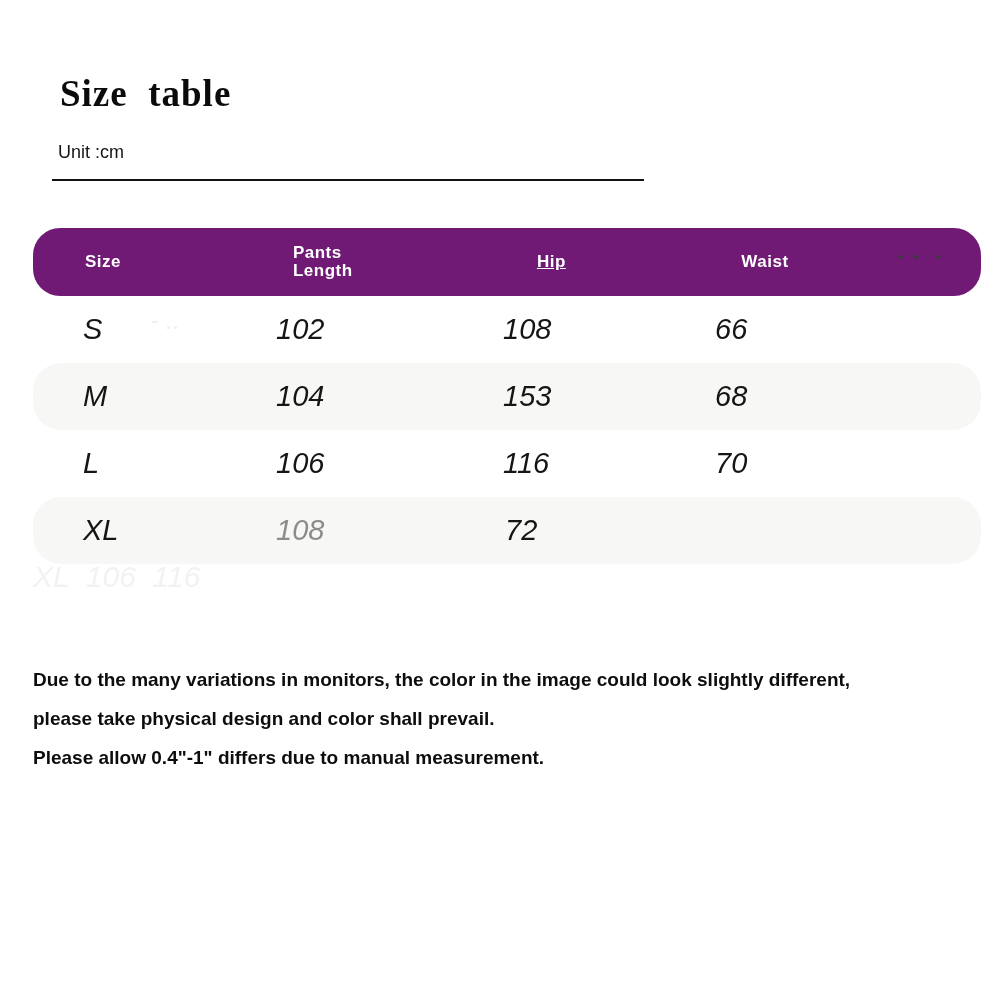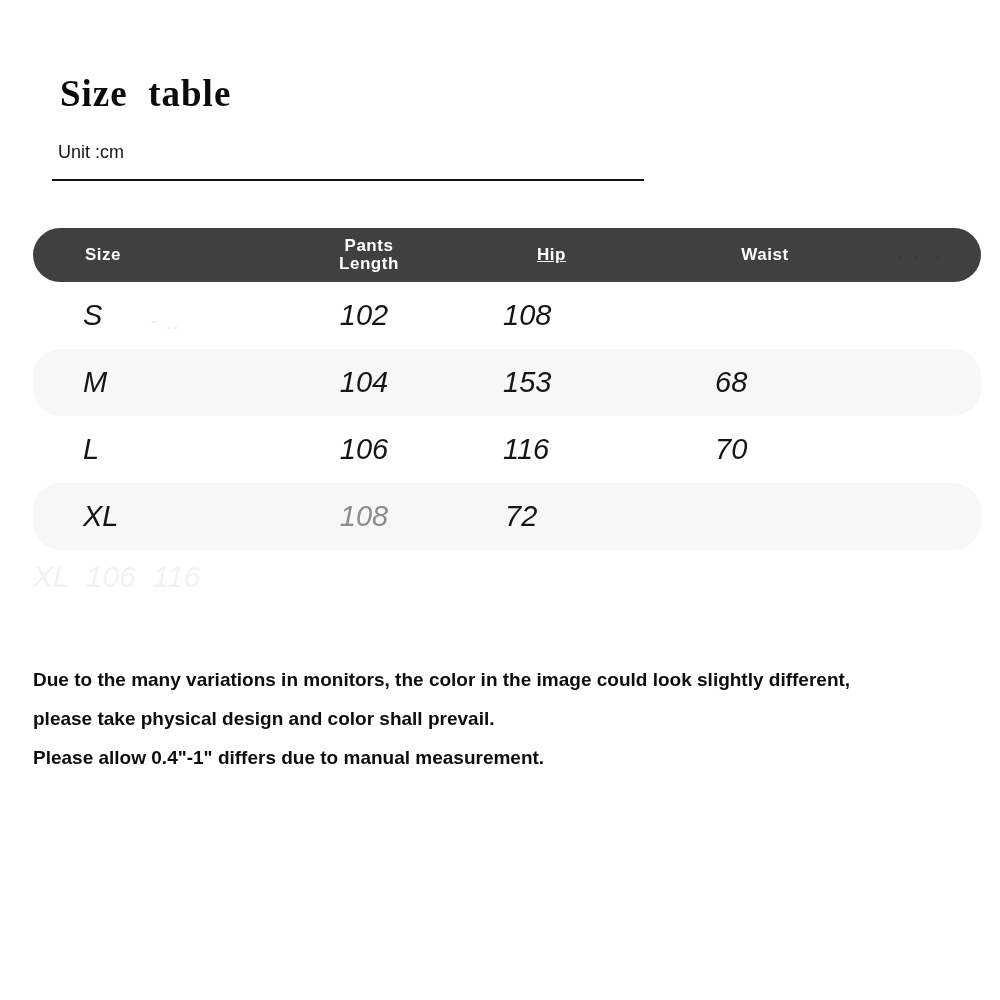--- a/index.html
+++ b/index.html
@@ -59,22 +59,22 @@
     width: 948px;
   }
   .row {
     display: flex;
     align-items: center;
     height: 55px;
     border-radius: 28px;
     box-sizing: border-box;
   }
   .row.header {
-    background: #404040;
-    height: 54px;
+    background: #701a75;
+    height: 68px;
     border-radius: 27px;
     gap: 20px;
   }
   .row.zebra {
     background: #f7f7f5;
   }
   .row.spaced {
     height: 67px;
   }
   .cell {
@@ -88,21 +88,21 @@
   }
   .row.header .cell {
     color: #ffffff;
     font-style: normal;
     font-weight: bold;
     font-size: 17px;
     letter-spacing: 0.5px;
     line-height: 1.05;
   }
   .c0 { width: 215px; padding-left: 50px; }
-  .c1 { width: 212px; padding-left: 28px; text-align: center; }
+  .c1 { width: 212px; padding-left: 28px; }
   .c2 { width: 210px; padding-left: 43px; }
   .c3 { width: 311px; padding-left: 45px; }
 
   .row.header .c0 { padding-left: 52px; }
   .row.header .c1 { padding-left: 38px; }
   .row.header .c2 { padding-left: 64px; text-decoration: underline; }
   .row.header .c3 { padding-left: 50px; }
 
   .faded { color: #8c8c8c; }
 
@@ -166,20 +166,21 @@
       <div class="cell c1">Pants
 Length</div>
       <div class="cell c2">Hip</div>
       <div class="cell c3">Waist</div>
     </div>
 
     <div class="row spaced">
       <div class="cell c0">S</div>
       <div class="cell c1">102</div>
       <div class="cell c2">108</div>
+      <div class="cell c3">66</div>
     </div>
 
     <div class="row zebra spaced">
       <div class="cell c0">M</div>
       <div class="cell c1">104</div>
       <div class="cell c2">153</div>
       <div class="cell c3">68</div>
     </div>
 
     <div class="row spaced">

